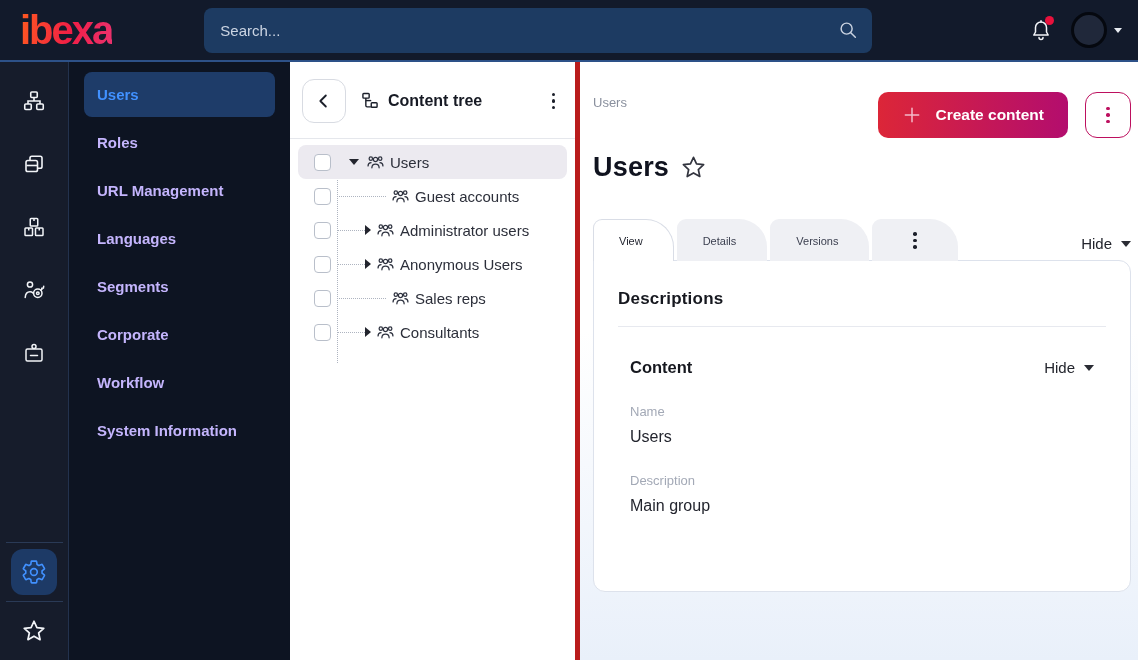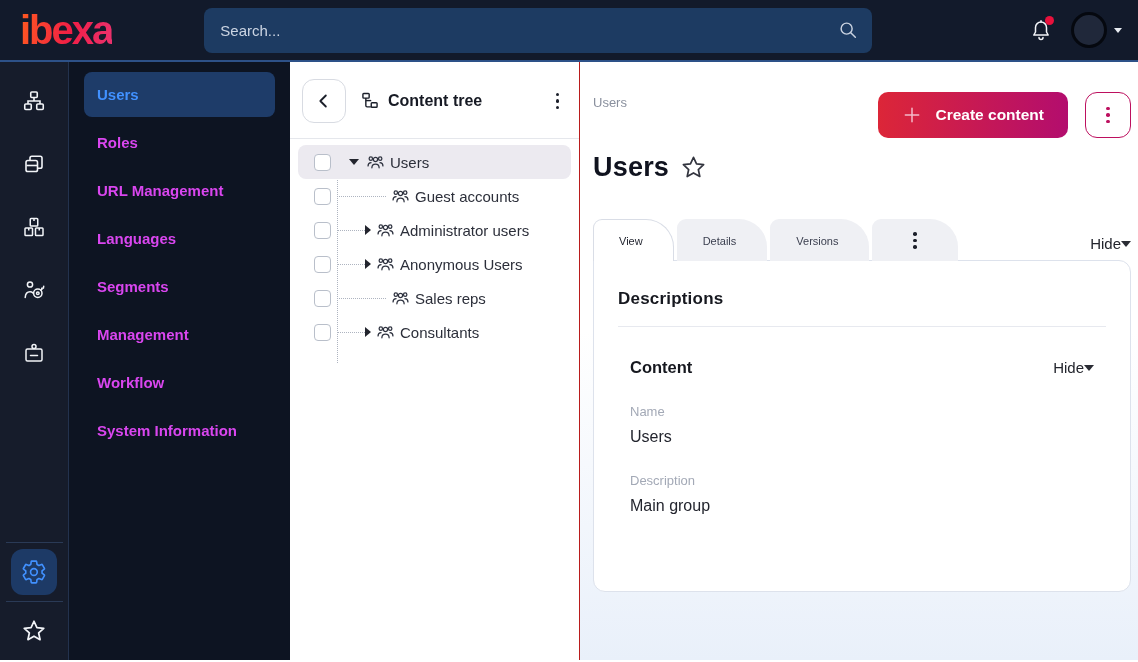--- a/index.html
+++ b/index.html
@@ -39,26 +39,26 @@
           justify-content:center; cursor:pointer; margin-bottom:17px; }
   .rail-bottom { margin-top:auto; width:100%; display:flex; flex-direction:column;
           align-items:center; padding-bottom:6px; }
   .rail-div { width:57px; border-top:1px solid #2a3a56; margin:6px 0; }
   .rail-btn.active { background:#1d3a66; margin-bottom:0; }
   .rail-bottom .rail-btn { margin-bottom:0; }
 
   
   .menu { width:221px; background:#0d1422; padding:10px 15px 0; }
   .menu-item { height:45px; display:flex; align-items:center; padding:0 13px;
-          border-radius:8px; color:#d946ef; font-size:15px; font-weight:600;
+          border-radius:8px; color:#c4b5fd; font-size:15px; font-weight:600;
           margin-bottom:3px; cursor:pointer; }
   .menu-item.active { background:#1e3c69; color:#4191ff; }
 
   
-  .tree-panel { width:290px; background:#fff; border-right:1px solid #b91c1c; }
+  .tree-panel { width:290px; background:#fff; border-right:5px solid #b91c1c; }
   .tree-head { display:flex; align-items:center; padding:17px 14px 15px 12px; }
   .back-btn { width:44px; height:44px; border:1px solid #d8dbe2; border-radius:12px;
           background:#fff; display:flex; align-items:center; justify-content:center; cursor:pointer; }
   .tree-title { display:flex; align-items:center; gap:8px; margin-left:14px;
           font-size:16px; font-weight:700; color:#171a24; }
   .kebab { display:flex; flex-direction:column; gap:3px; margin-left:auto; padding:6px;
           cursor:pointer; }
   .kebab i { width:3.5px; height:3.5px; border-radius:50%; background:#1b1f2a; }
   .tree-divider { border-top:1px solid #e5e7ec; }
   .tree-rows { padding:6px 8px 0; position:relative; }
@@ -107,21 +107,21 @@
   .tabs-row { display:flex; align-items:flex-end; margin-top:36px; position:relative; z-index:2; }
   .tab { height:42px; display:flex; align-items:center; padding:0 30px 0 25px;
           background:#eff0f4; border:1px solid transparent; border-bottom:none;
           border-radius:9px 28px 0 0; font-size:11px; color:#3c4050; cursor:pointer;
           margin-right:3px; }
   .tab.active { background:#fff; border-color:#d9dde6; color:#1d202b; position:relative; }
   .tab.active::after { content:""; position:absolute; left:0; right:0; bottom:-2px;
           height:3px; background:#fff; }
   .tab.tab-more { padding:0 34px; }
   .tab.tab-more .kebab { margin:0; }
-  .hide-toggle { margin-left:auto; display:flex; align-items:center; 
+  .hide-toggle { margin-left:auto; display:flex; align-items:center; gap:9px;
           font-size:15px; color:#23252d; cursor:pointer; padding-bottom:9px; }
   .caret-down-dark { width:0; height:0; border-left:5px solid transparent;
           border-right:5px solid transparent; border-top:6px solid #2a2c34; }
 
   
   .card { background:#fff; border:1px solid #dde2ec; border-radius:0 12px 12px 12px;
           margin-top:-1px; height:332px; padding:28px 24px 0; position:relative; z-index:1; }
   .card h2 { font-size:17px; font-weight:700; color:#16181f; letter-spacing:.2px; }
   .card hr { border:none; border-top:1px solid #e7e9ef; margin-top:17px; }
   .card-section { margin-top:31px; padding:0 12px; }
@@ -224,21 +224,21 @@
       </div>
     </div>
   </nav>
 
   <nav class="menu">
     <div class="menu-item active">Users</div>
     <div class="menu-item">Roles</div>
     <div class="menu-item">URL Management</div>
     <div class="menu-item">Languages</div>
     <div class="menu-item">Segments</div>
-    <div class="menu-item">Management</div>
+    <div class="menu-item">Corporate</div>
     <div class="menu-item">Workflow</div>
     <div class="menu-item">System Information</div>
   </nav>
 
   <aside class="tree-panel">
     <div class="tree-head">
       <button class="back-btn">
         <svg width="22" height="22" viewBox="0 0 24 24" fill="none" stroke="#1b1f2a" stroke-width="2" stroke-linecap="round" stroke-linejoin="round">
           <path d="M14 6l-6 6 6 6"></path>
         </svg>

